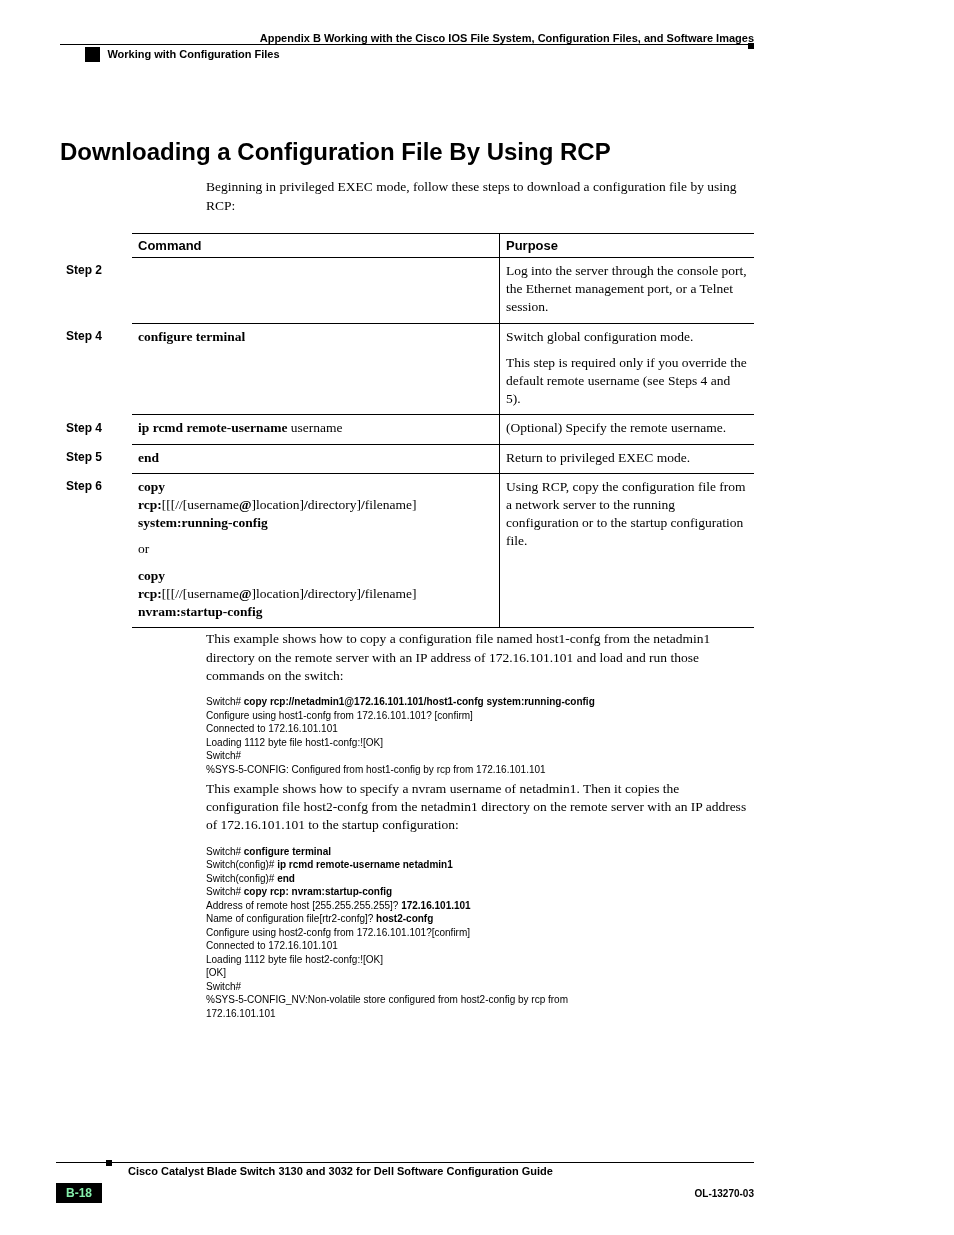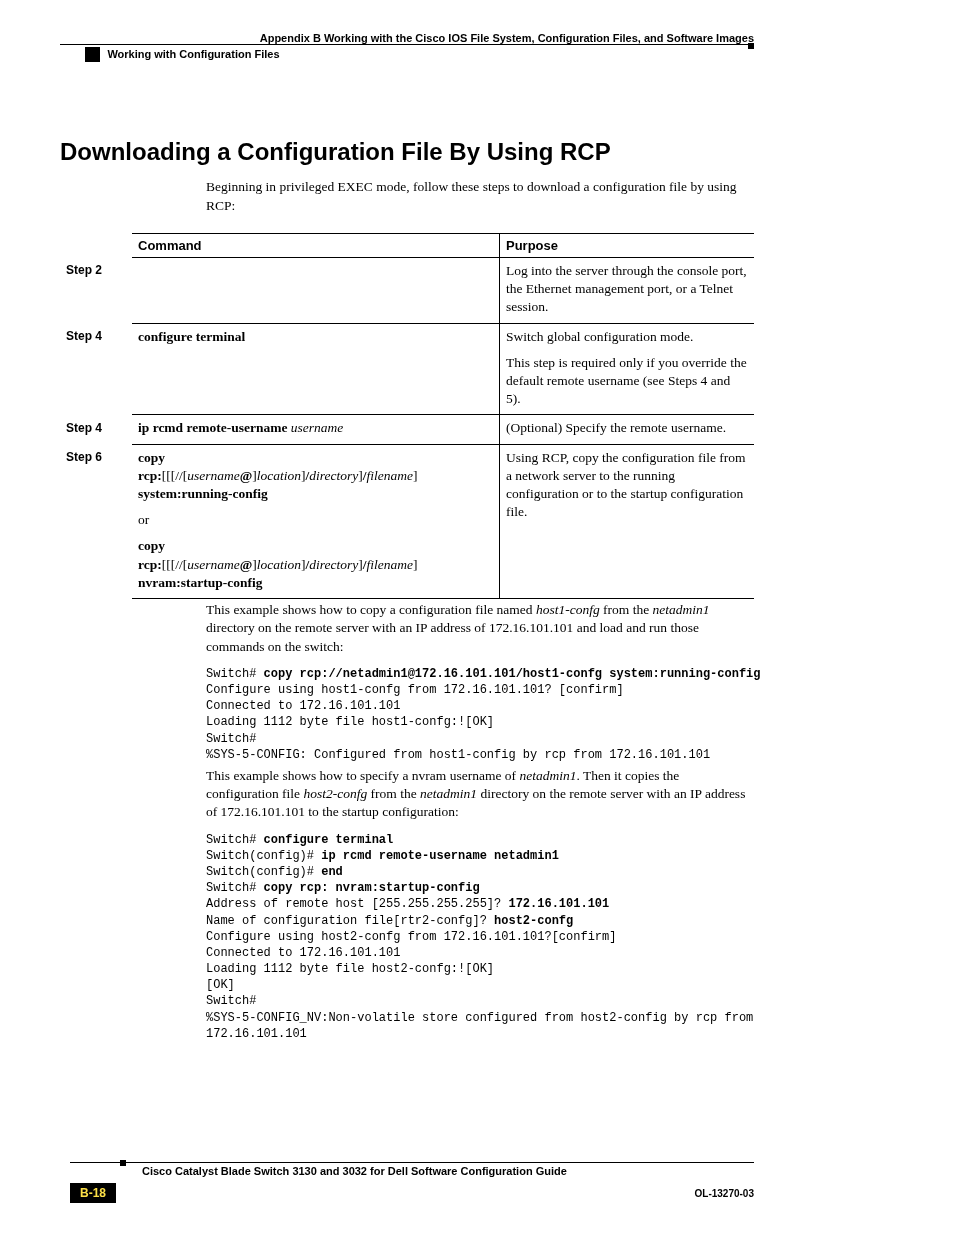--- a/index.html
+++ b/index.html
@@ -72,50 +72,50 @@
   }
   table.steps td.purpose{
     border-top:1px solid #000;
   }
   table.steps tr.last td.cmd,
   table.steps tr.last td.purpose{
     border-bottom:1.5px solid #000;
   }
   .link{color:#0000cd;}
   .bold{font-weight:bold;}
-  .ital{font-style:italic;}
+  .ital{}
   .para{
     margin:2px 0 10px 146px;
     line-height:1.35;
   }
   pre.term{
-    font-family:Liberation Mono, monospace;
-    font-size:12px;
+    font-family:Liberation Sans, sans-serif;
+    font-size:10px;
     margin:4px 0 4px 146px;
     white-space:pre;
     line-height:1.35;
   }
   pre.term .b{font-weight:bold;}
   .footer{
     position:absolute;
-    left:70px;right:72px;bottom:32px;
+    left:56px;right:72px;bottom:32px;
   }
   .footer-line{height:1px;background:#000;position:relative;}
   .foot-blk{position:absolute;left:50px;top:-2px;width:6px;height:6px;background:#000;}
   .foot-title{
     font:bold 11px Arial,Helvetica,sans-serif;
     padding-left:72px;
     margin-top:2px;
   }
   .foot-row{
     display:flex;align-items:center;justify-content:space-between;
     margin-top:6px;
   }
   .page-badge{
-    background:#000;color:#fde047;
+    background:#000;color:#86efac;
     font:bold 12px Arial,Helvetica,sans-serif;
     padding:3px 10px;
   }
   .doc-id{
     font:bold 10px Arial,Helvetica,sans-serif;
   }
 </style>
 </head>
 <body>
 
@@ -154,20 +154,25 @@
       <td class="cmd"><span class="bold">configure terminal</span></td>
       <td class="purpose">
         <div>Switch global configuration mode.</div>
         <div style="margin-top:8px;">This step is required only if you override the default remote username (see Steps 4 and 5).</div>
       </td>
     </tr>
     <tr>
       <td class="step">Step 4</td>
       <td class="cmd"><span class="bold">ip rcmd remote-username</span><span class="ital"> username</span></td>
       <td class="purpose">(Optional) Specify the remote username.</td>
+    </tr>
+    <tr>
+      <td class="step">Step 5</td>
+      <td class="cmd"><span class="bold">end</span></td>
+      <td class="purpose">Return to privileged EXEC mode.</td>
     </tr>
     <tr class="last">
       <td class="step">Step 6</td>
       <td class="cmd">
         <div><span class="bold">copy</span></div>
         <div><span class="bold">rcp:</span><span>[[[//[</span><span class="ital">username</span><span class="bold">@</span><span>]</span><span class="ital">location</span><span>]</span><span class="bold">/</span><span class="ital">directory</span><span>]</span><span class="bold">/</span><span class="ital">filename</span><span>]</span></div>
         <div><span class="bold">system:running-config</span></div>
         <div style="margin:8px 0;font-family:Liberation Serif, serif;">or</div>
         <div><span class="bold">copy</span></div>
         <div><span class="bold">rcp:</span><span>[[[//[</span><span class="ital">username</span><span class="bold">@</span><span>]</span><span class="ital">location</span><span>]</span><span class="bold">/</span><span class="ital">directory</span><span>]</span><span class="bold">/</span><span class="ital">filename</span><span>]</span></div>

